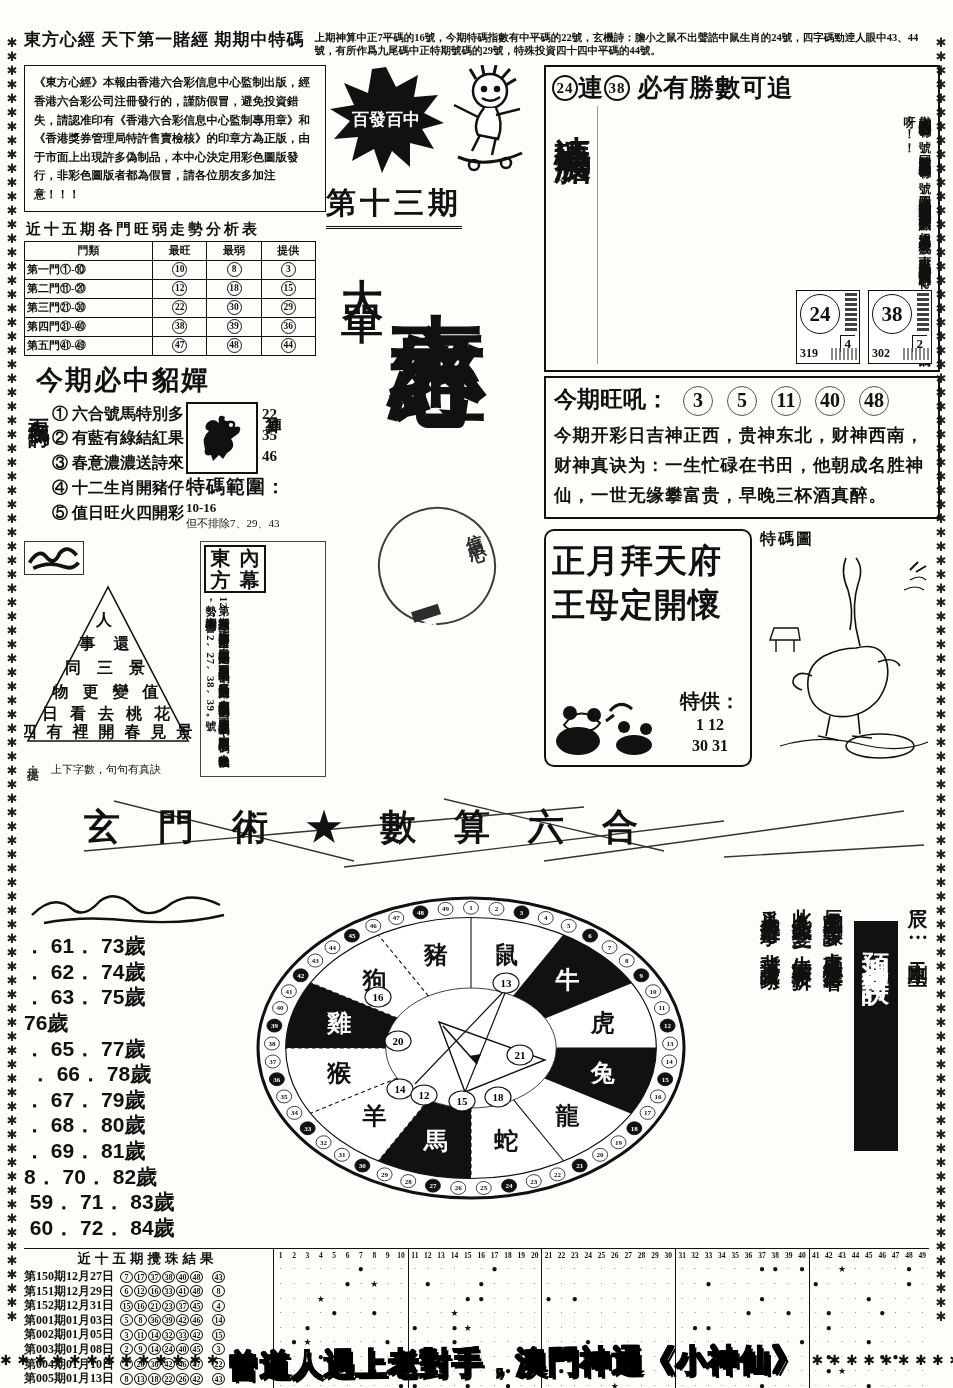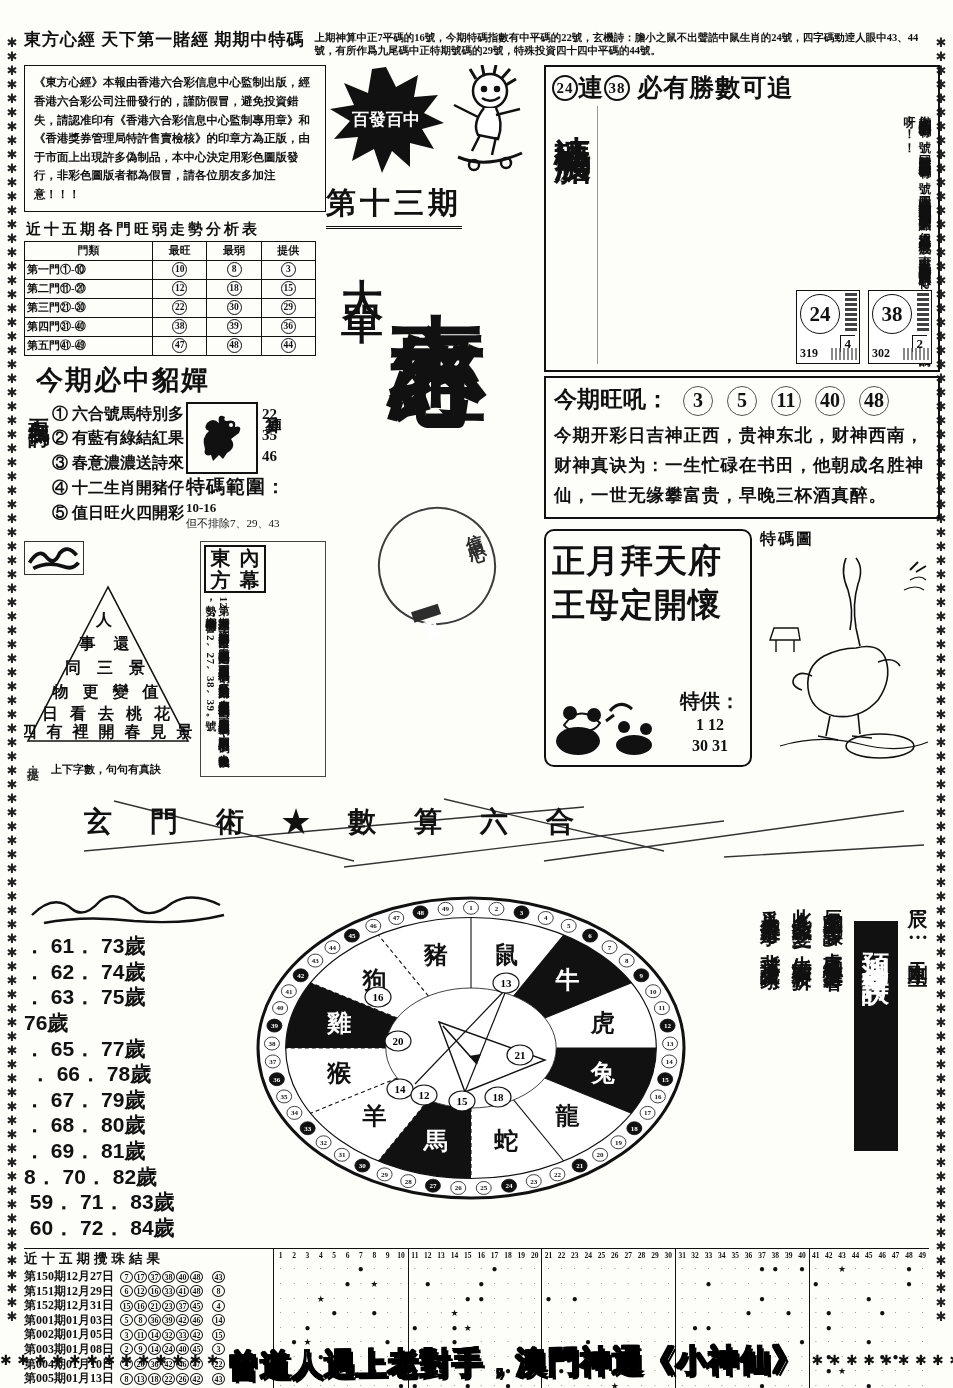--- a/index.html
+++ b/index.html
@@ -39,21 +39,21 @@
   #range-block { }
   #range-title { font-size:19px; font-weight:bold; letter-spacing:1px; }
   #range-val { font-size:13px; font-weight:bold; }
   #range-note { font-size:11px; font-weight:normal; }
 
   #tri-row { display:flex; gap:8px; margin-top:10px; }
   #tri-box { width:168px; position:relative; }
   #scribble { width:60px; height:34px; border:1px solid #333; margin-bottom:2px; }
   #tri-hint { display:flex; gap:10px; margin-top:4px; }
   #hint-label { writing-mode:vertical-rl; text-orientation:upright; font-size:12px; font-weight:bold; color:#333; }
-  #hint-text { font-size:11px; font-weight:bold; line-height:1.5; padding-top:2px; }
+  #hint-text { font-size:11px; font-weight:normal; line-height:1.5; padding-top:2px; }
   #insider-box { width:126px; border:1px solid #444; padding:3px; }
   #insider-title { display:grid; grid-template-columns:1fr 1fr; width:62px; border:2px solid #111; font-size:20px; font-weight:bold; text-align:center; line-height:1.1; margin-bottom:3px; }
   #insider-body { writing-mode:vertical-rl; height:158px; font-size:11px; font-weight:bold; line-height:13px; letter-spacing:0.5px; }
 
   
   #burst-row { position:relative; height:118px; }
   #burst { position:absolute; left:0; top:0; }
   #boy { position:absolute; right:6px; top:0; }
   #issue-no { font-size:30px; font-weight:bold; letter-spacing:4px; border-bottom:3px double #111; display:inline-block; padding-bottom:2px; }
   #midlow { display:flex; margin-top:6px; }
@@ -88,33 +88,33 @@
   .tianfu-line { font-size:33px; font-weight:bold; white-space:nowrap; letter-spacing:1px; line-height:1.35; }
   #supply { position:absolute; right:10px; bottom:8px; text-align:center; }
   #supply-label { font-size:20px; font-weight:bold; }
   #supply-nums { font-size:16px; font-weight:bold; line-height:1.3; }
   #panda { position:absolute; left:4px; bottom:4px; }
   #tema-area { flex:1; position:relative; }
   #tema-label { font-size:16px; font-weight:bold; letter-spacing:2px; }
 
   
   #xuanmen { position:relative; height:92px; margin-top:14px; }
-  #xuanmen-chars { position:absolute; left:60px; top:12px; font-size:28px; font-weight:bold; letter-spacing:38px; white-space:nowrap; font-family:"Liberation Serif",serif; }
+  #xuanmen-chars { position:absolute; left:60px; top:12px; font-size:36px; font-weight:bold; letter-spacing:38px; white-space:nowrap; font-family:"Liberation Serif",serif; }
   #mid-band { display:flex; margin-top:2px; }
   #ages-col { width:224px; flex:none; }
   #ages-list { font-size:21px; font-weight:bold; line-height:1.22; white-space:pre; font-family:"Liberation Sans",sans-serif; }
   #wheel-wrap { width:446px; flex:none; }
   #fortune-cols { flex:1; display:flex; flex-direction:row; justify-content:flex-end; gap:9px; padding-top:8px; }
   .fcol { writing-mode:vertical-rl; text-orientation:upright; font-size:20px; font-weight:bold; line-height:1.12; letter-spacing:3px; height:300px; }
   #fortune-black { writing-mode:vertical-rl; text-orientation:upright; background:#111; color:#fff; font-size:27px; font-weight:bold; letter-spacing:5px; padding:10px 4px; height:230px; margin-top:28px; }
 
   
   #bottom { display:flex; margin-top:8px; border-top:1.5px solid #111; }
   #results-col { width:250px; flex:none; border-right:1.5px solid #111; padding-right:2px; }
-  #results-title { font-size:13.5px; font-weight:bold; letter-spacing:4px; padding:1px 0; }
+  #results-title { font-size:13.5px; font-weight:bold; letter-spacing:4px; text-align:center; padding:1px 0; }
   .res-row { display:flex; align-items:center; height:14.55px; white-space:nowrap; }
   .res-issue { font-size:12px; font-weight:bold; width:96px; flex:none; }
   .res-n { display:inline-block; width:13px; height:12px; border:1px solid #111; border-radius:50%; font-size:8px; line-height:11px; text-align:center; font-weight:bold; margin-right:1px; }
   .res-sp { margin-left:8px; }
 
   #matrix-col { flex:1; }
   .grid49 { display:grid; grid-template-columns:repeat(49,1fr); }
   .g-head span { font-size:7.5px; text-align:center; font-weight:bold; line-height:13px; }
   .g-row span { text-align:center; font-size:8.5px; line-height:14.55px; height:14.55px; }
   .g-row .dot { color:#222; font-size:7px; }

